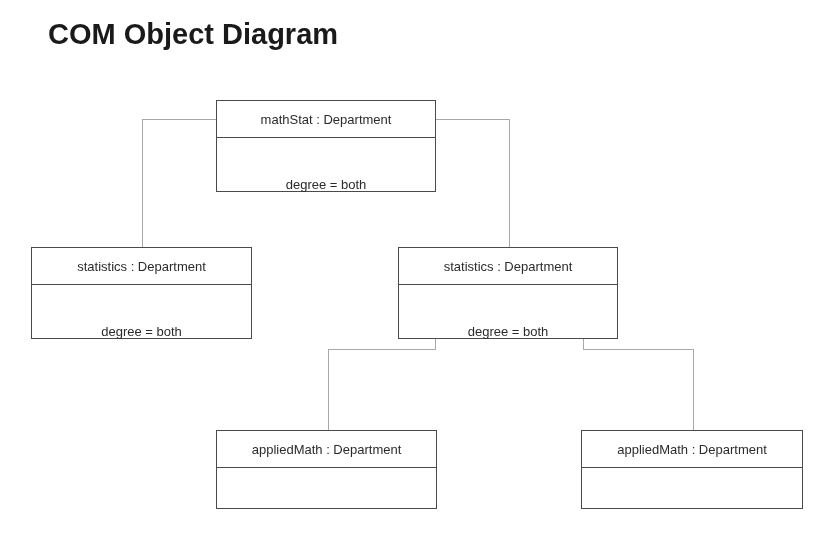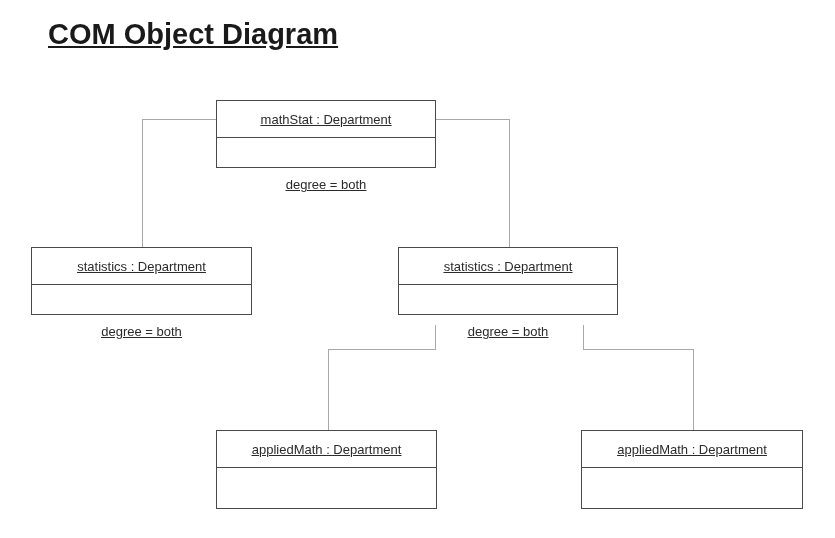--- a/index.html
+++ b/index.html
@@ -2,21 +2,21 @@
 <html style="--background: #ffffff; --node-border: #4a4a4a; --connector: #a8a8a8; --text: #2b2b2b; --title-text: #1a1a1a;"><head>
 <meta charset="utf-8">
 <style>
   :root {
     --background: #ffffff;
     --node-border: #4a4a4a;
     --connector: #a8a8a8;
     --text: #2b2b2b;
     --title-text: #1a1a1a;
   }
-  * { margin: 0; padding: 0; box-sizing: border-box; text-decoration: underline; }
+  * { margin: 0; padding: 0; box-sizing: border-box; }
   html, body { width: 835px; height: 538px; }
   body {
     font-family: "Liberation Sans", sans-serif;
     background: var(--background);
     position: relative;
     overflow: hidden;
   }
   .canvas {
     position: absolute;
     left: 0; top: 0;
@@ -28,21 +28,21 @@
     left: 48px;
     top: 18px;
     font-size: 29px;
     font-weight: 700;
     letter-spacing: 0px;
     color: var(--title-text);
     white-space: nowrap;
   }
   .node {
     position: absolute;
-    height: 68px;
+    height: 92px;
     background: var(--background);
     border: 1px solid var(--node-border);
     color: var(--text);
     font-size: 13px;
     text-align: center;
   }
   .node .node-title {
     height: 37px;
     line-height: 37px;
     border-bottom: 1px solid var(--node-border);

